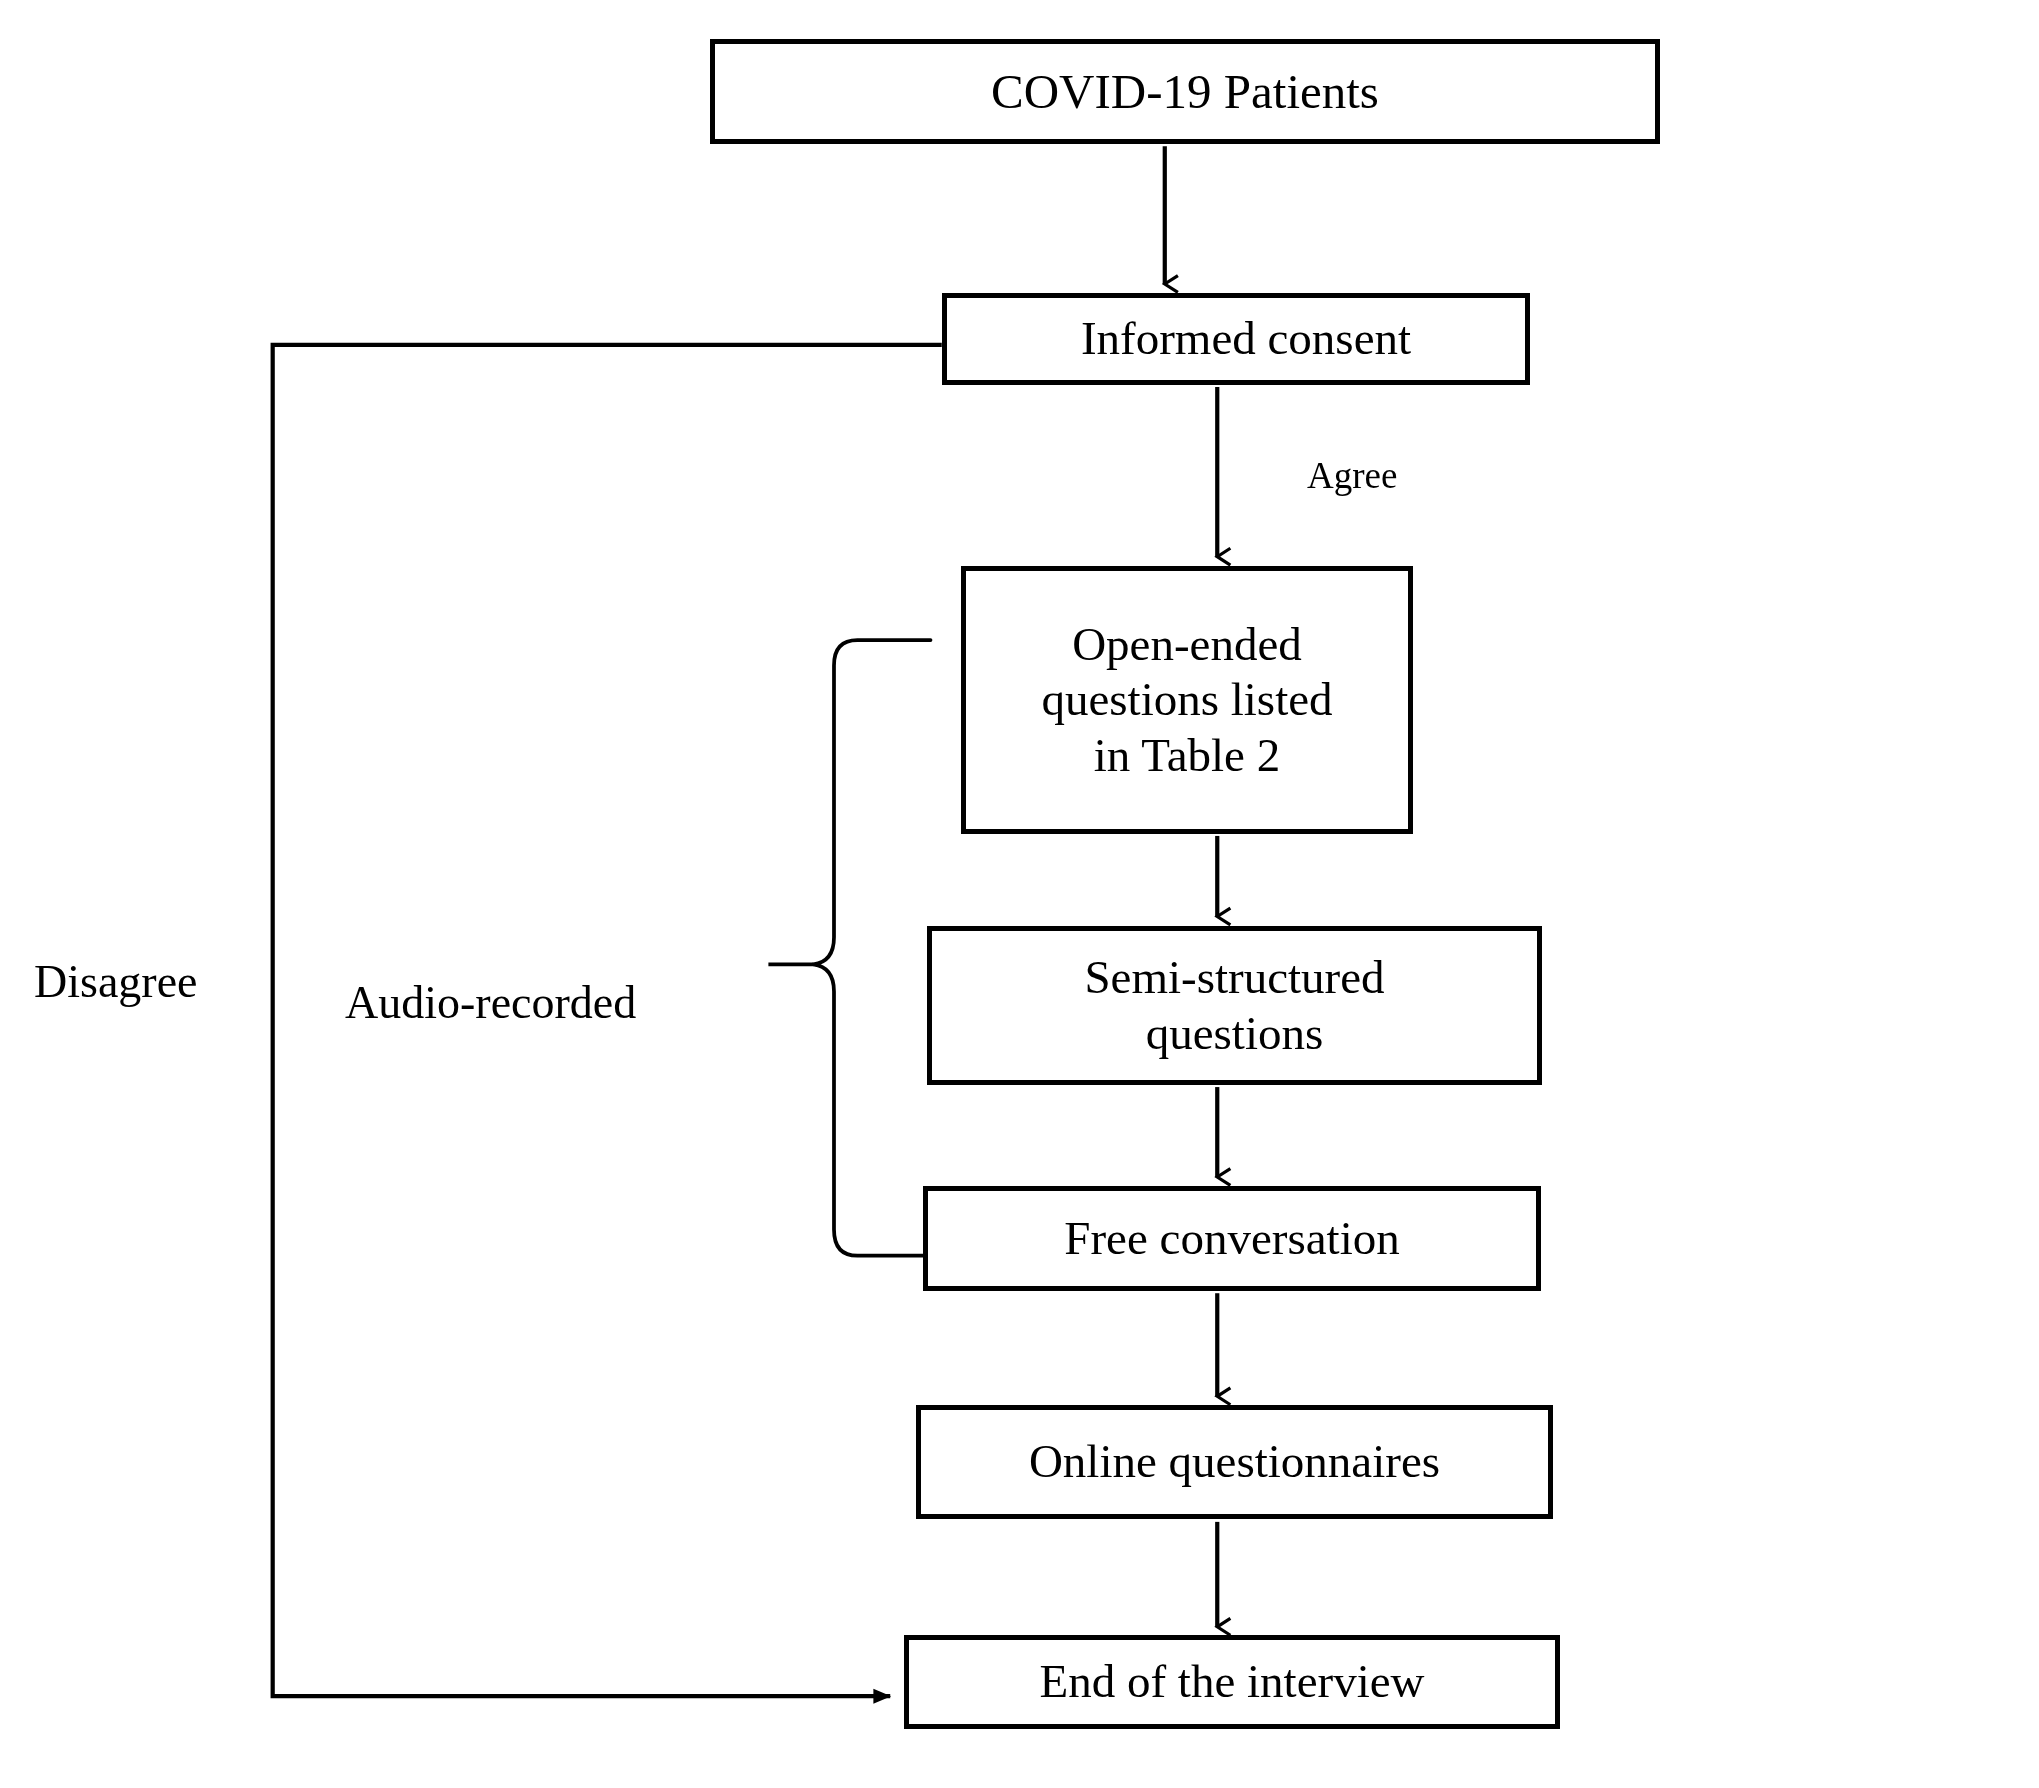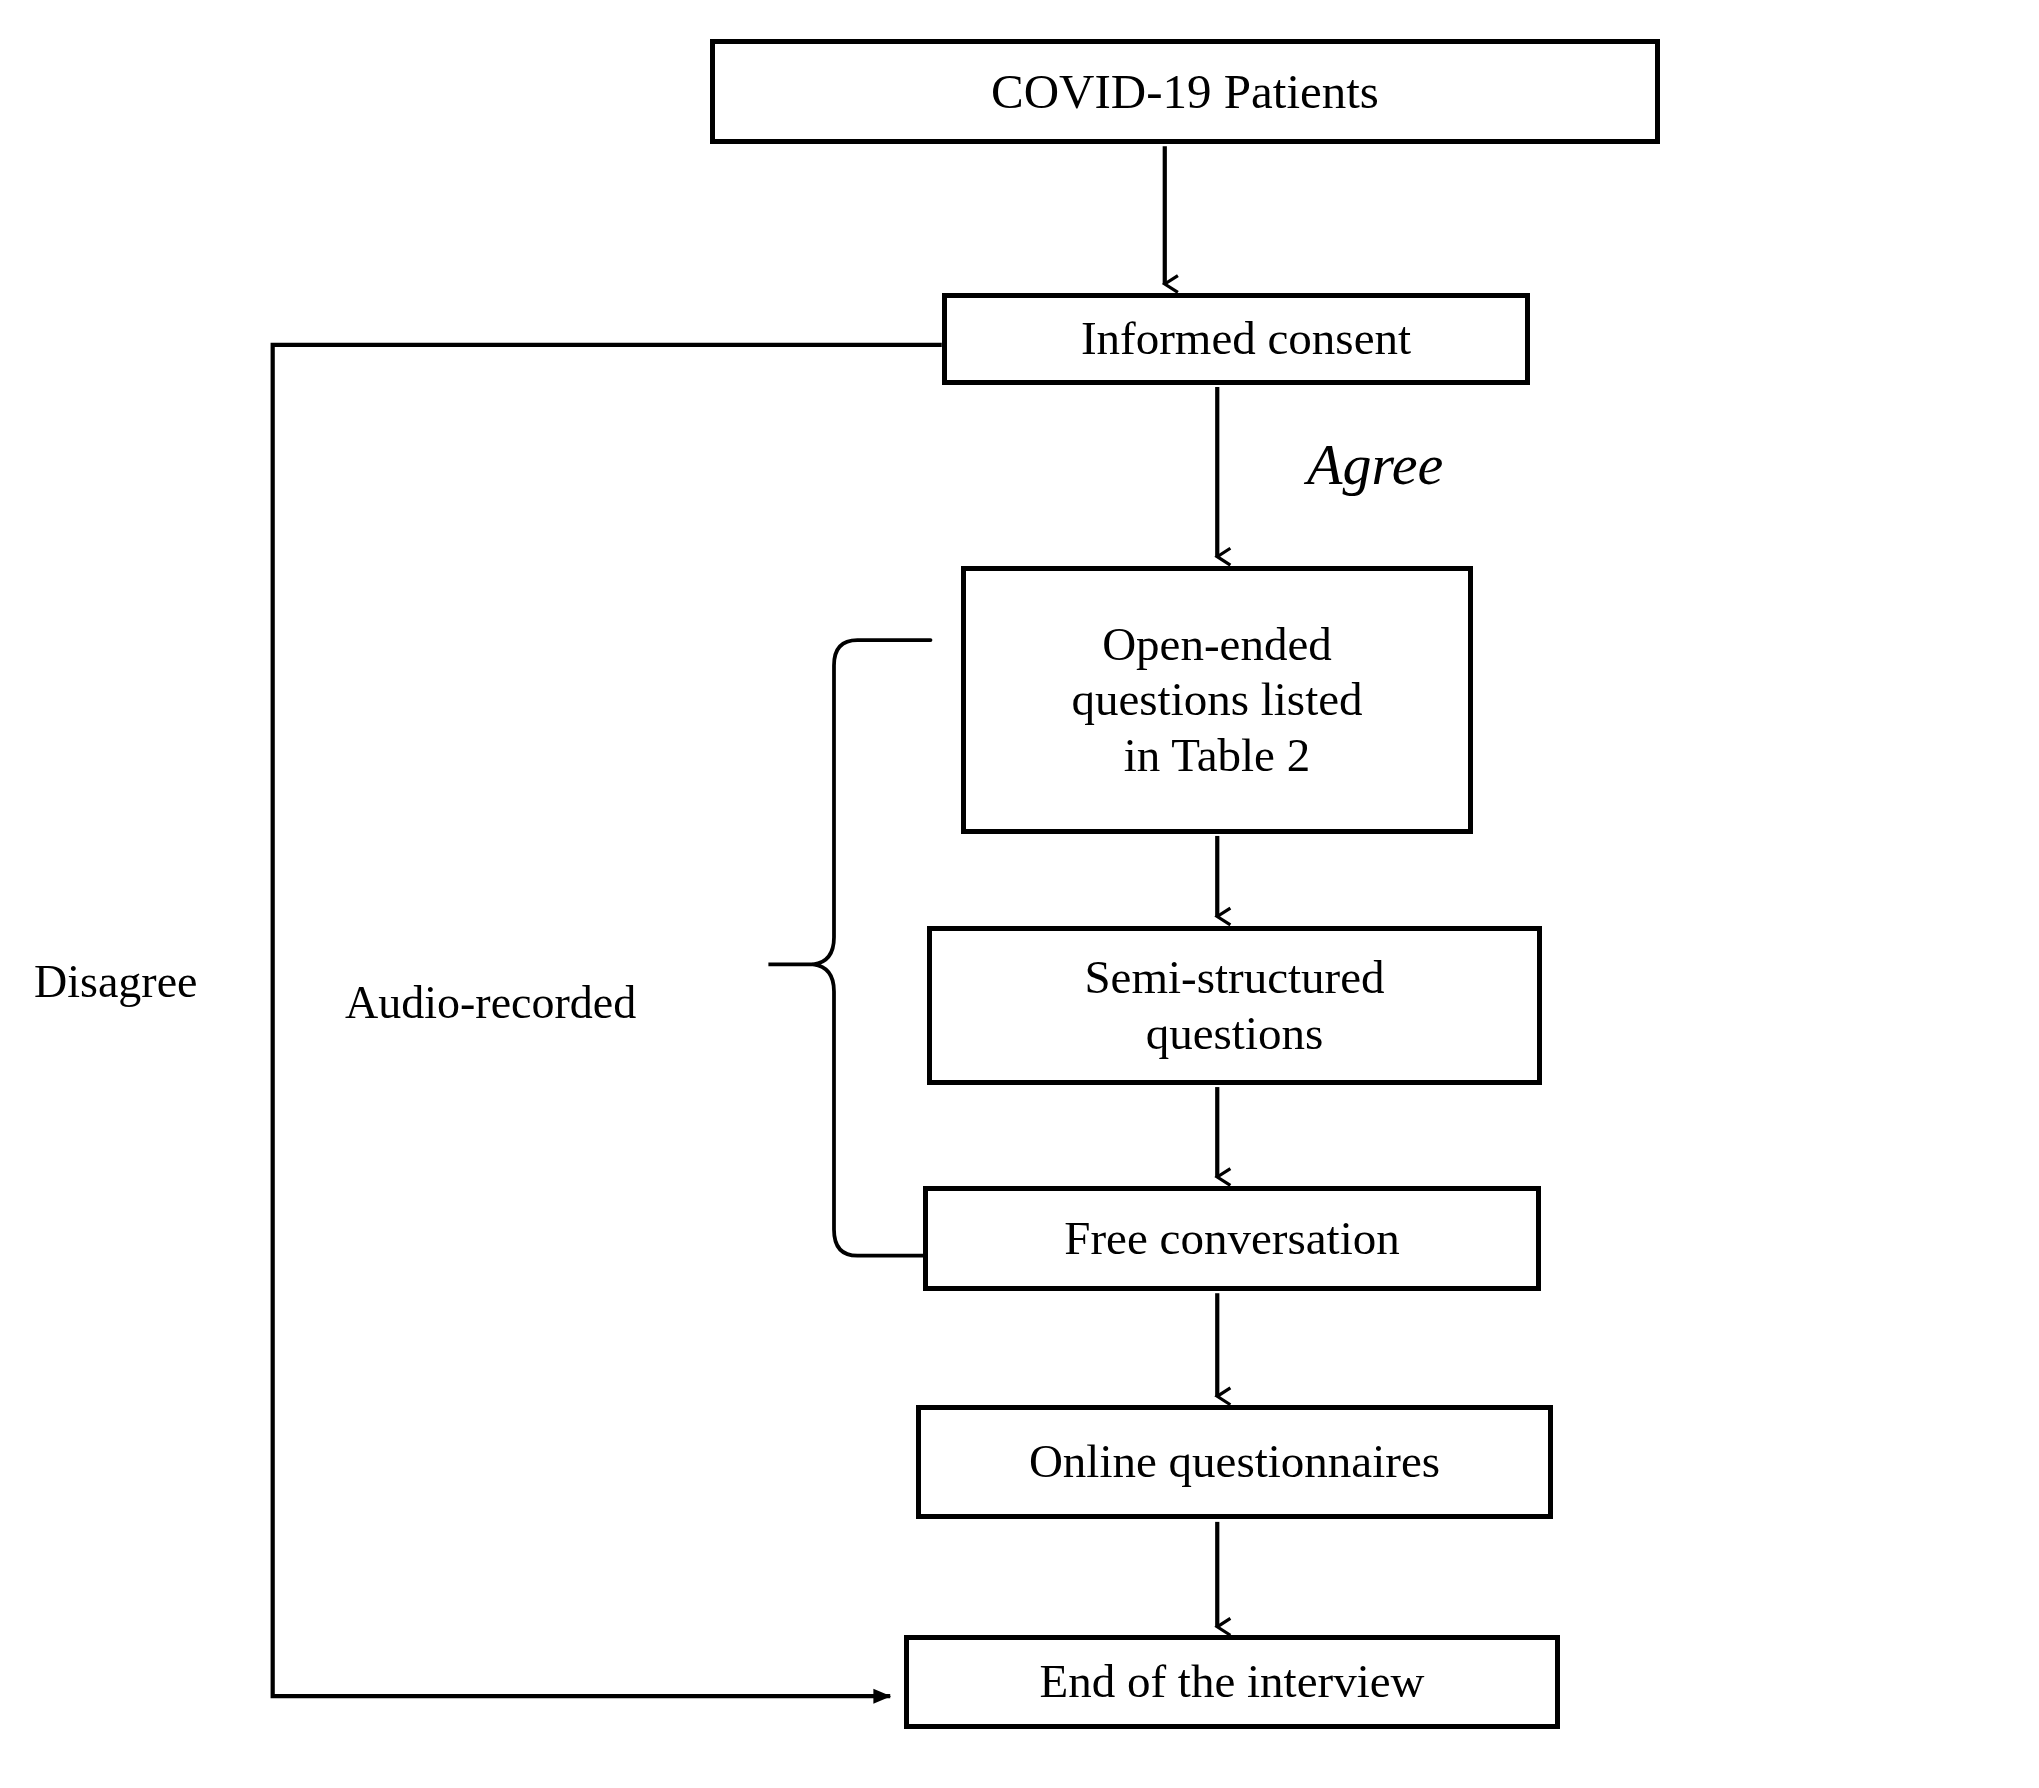--- a/index.html
+++ b/index.html
@@ -43,28 +43,28 @@
     position: absolute;
     left: 0;
     top: 0;
     width: 2040px;
     height: 1789px;
     pointer-events: none;
   }
   
   #n-covid      { left: 710px;  top: 39px;   width: 950px; height: 105px; font-size: 49px; }
   #n-consent    { left: 942px; top: 293px;  width: 588px;  height: 92px;  font-size: 47px; padding-left: 20px; }
-  #n-openended  { left: 961px; top: 566px;  width: 512px;  height: 268px; font-size: 47px; }
+  #n-openended  { left: 961px; top: 566px;  width: 452px;  height: 268px; font-size: 47px; }
   #n-semi       { left: 927px;  top: 926px;  width: 615px;  height: 159px; font-size: 47px; }
   #n-free       { left: 923px;  top: 1186px; width: 618px;  height: 105px; font-size: 47px; }
   #n-online     { left: 916px;  top: 1405px; width: 637px;  height: 114px; font-size: 47px; }
   #n-end        { left: 904px;  top: 1635px; width: 656px;  height: 94px; font-size: 47px; }
   
   #lbl-cell     { left: 1291px; top: 208px;  font-size: 46px; }
-  #lbl-agree    { left: 1307px; top: 436px;  font-size: 58px; font-style: italic; }
+  #lbl-agree    { left: 1307px; top: 457px;  font-size: 37px; }
   #lbl-audio    { left: 345px;  top: 980px;  font-size: 46px; }
   #lbl-disagree { left: 34px;   top: 959px; font-size: 46px; }
 </style>
 </head>
 <body>
 
 <div id="canvas">
 
   <svg class="wires" viewBox="0 0 2177 1909">
     <defs>

